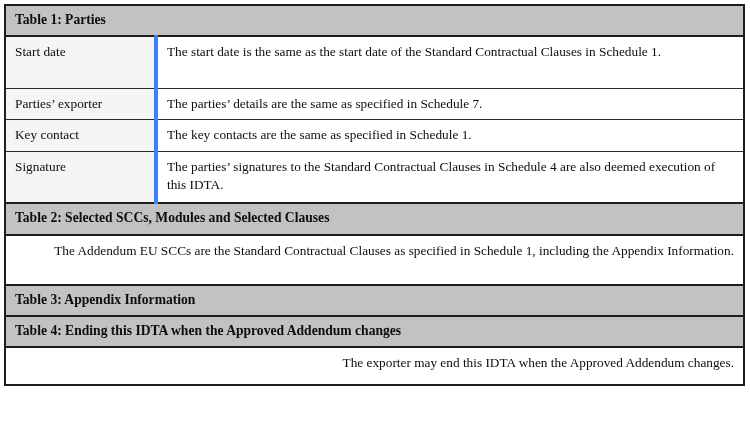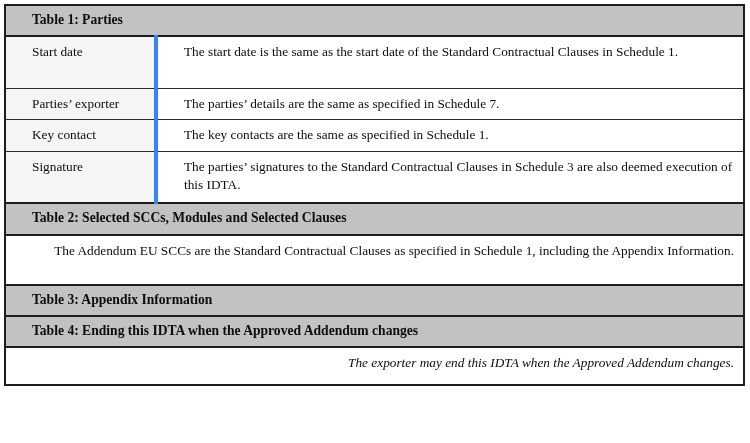--- a/index.html
+++ b/index.html
@@ -33,21 +33,21 @@
     border: 2px solid #1d1d1d;
     border-collapse: collapse;
     table-layout: fixed;
     background: #ffffff;
     box-sizing: border-box;
   }
 
   .doc-table td {
     border: 1px solid #2a2a2a;
     vertical-align: top;
-    padding: 6px 9px 7px 26px;
+    padding: 6px 9px 7px 9px;
     font-size: 13.3px;
     line-height: 1.33;
     box-sizing: border-box;
     margin-top: 16px;
   }
 
   
   tr.section-head > td {
     background: #c2c2c2;
     font-weight: bold;
@@ -70,21 +70,21 @@
   }
 
   td.full-cell {
     background: #ffffff;
     text-align: right;
   }
 
   .tall { height: 52px; }
   .mid  { height: 31px; }
   .two-line { height: 50px; }
-  .one-line { height: 38px; font-style: italic; }
+  .one-line { height: 38px; }
 </style>
 </head>
 <body>
 
 <div id="page">
 
   <table class="doc-table">
     <colgroup>
       <col style="width:151px">
       <col style="width:588px">
@@ -105,21 +105,21 @@
         <td class="body-cell">The parties’ details are the same as specified in Schedule 7.</td>
       </tr>
 
       <tr class="mid">
         <td class="label-cell">Key contact</td>
         <td class="body-cell">The key contacts are the same as specified in Schedule 1.</td>
       </tr>
 
       <tr class="tall">
         <td class="label-cell">Signature</td>
-        <td class="body-cell">The parties’ signatures to the Standard Contractual Clauses in Schedule 3 are also deemed execution of this IDTA.</td>
+        <td class="body-cell">The parties’ signatures to the Standard Contractual Clauses in Schedule 4 are also deemed execution of this IDTA.</td>
       </tr>
 
       <tr class="section-head">
         <td colspan="2">Table 2: Selected SCCs, Modules and Selected Clauses</td>
       </tr>
 
       <tr class="two-line">
         <td class="full-cell" colspan="2">The Addendum EU SCCs are the Standard Contractual Clauses as specified in Schedule 1, including the Appendix Information.</td>
       </tr>
 

